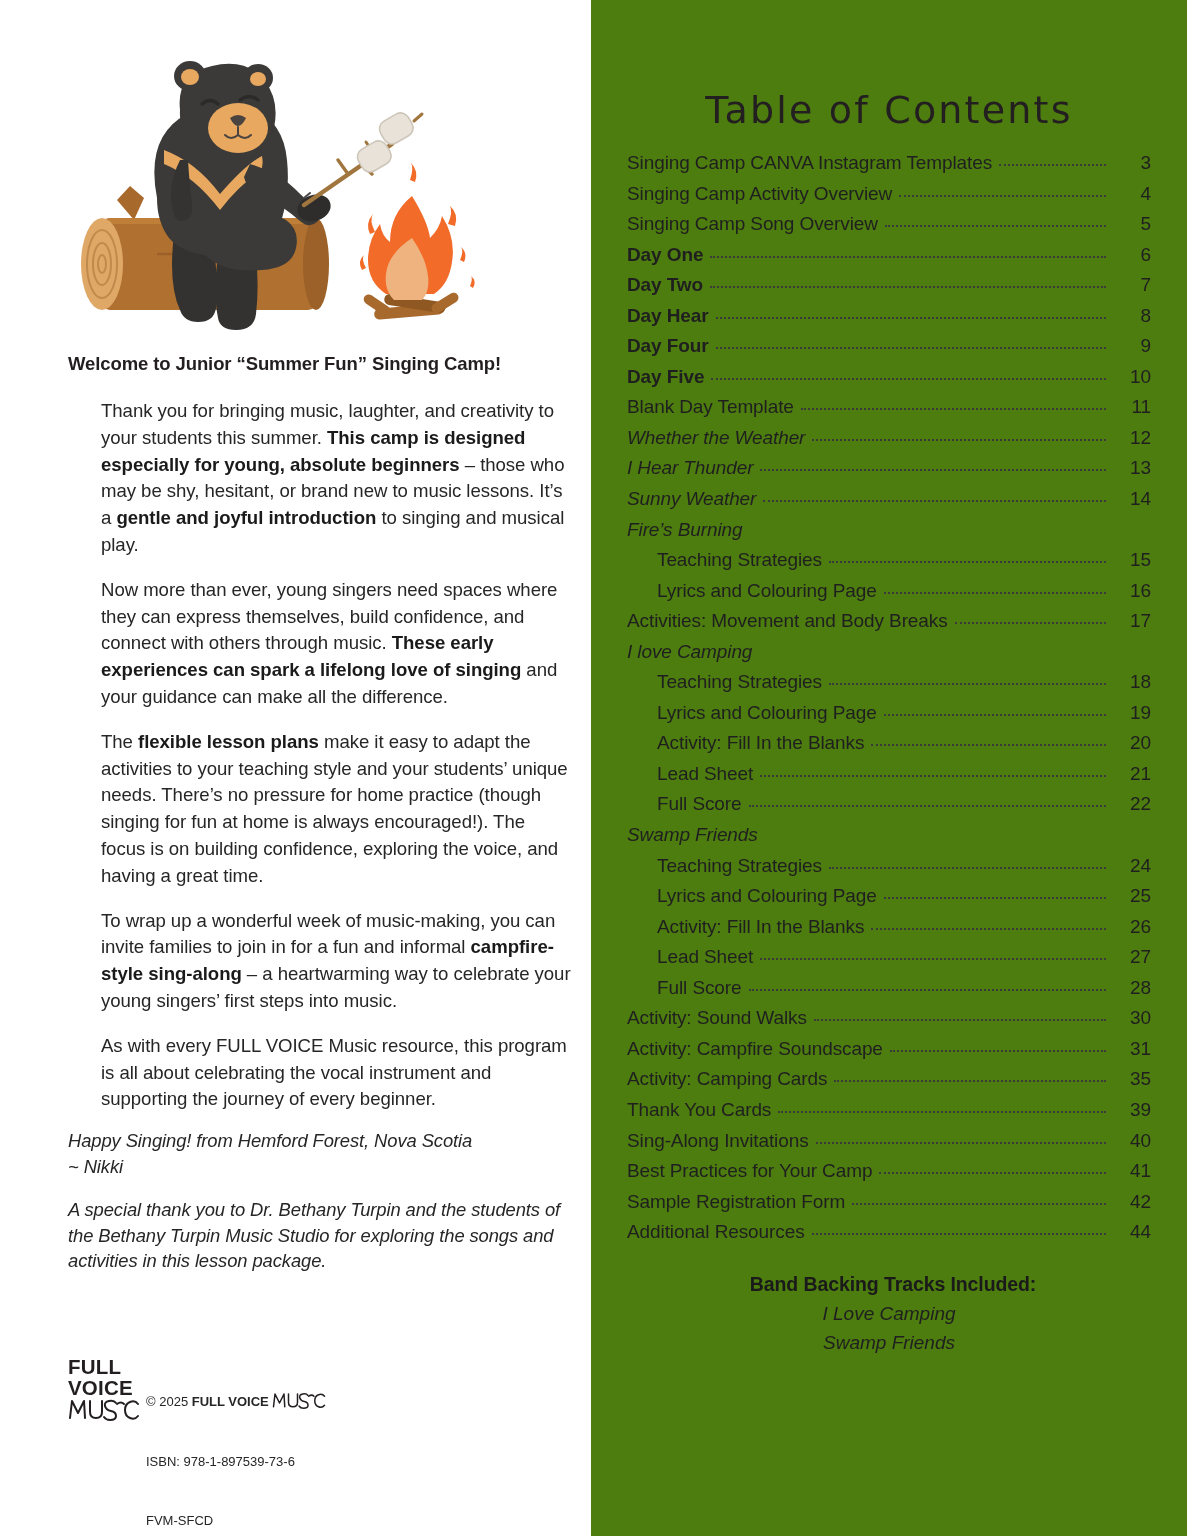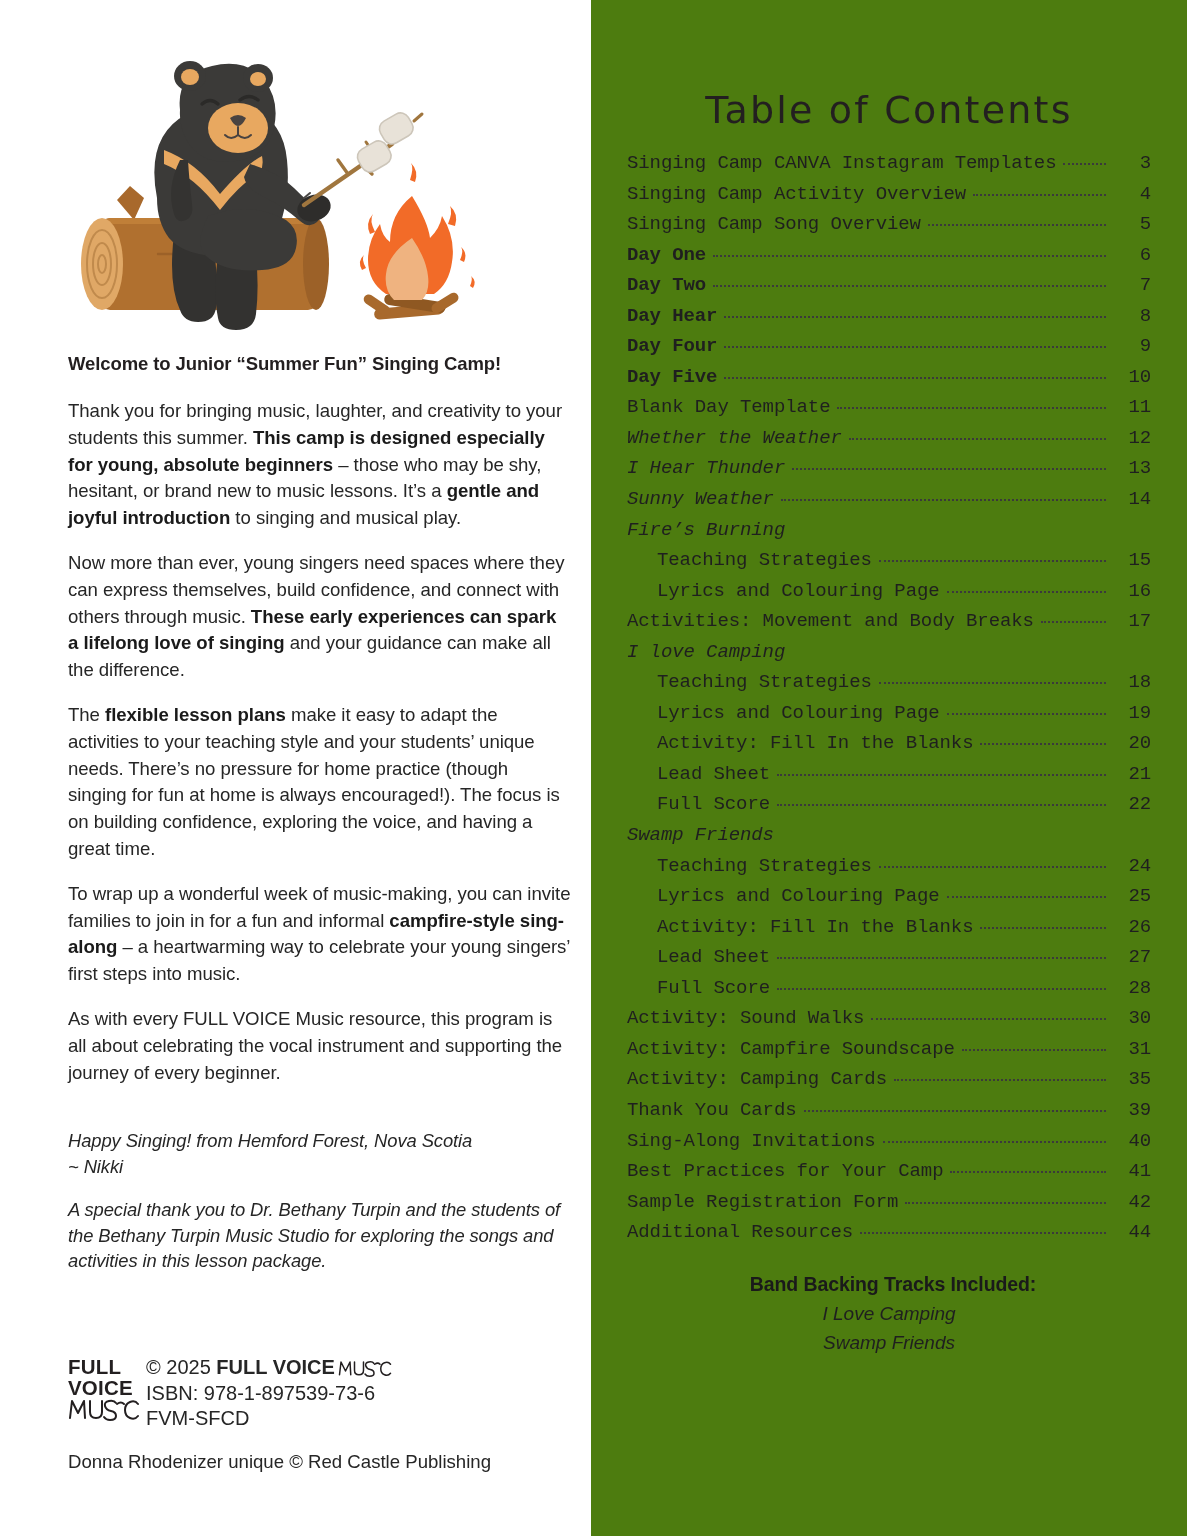--- a/index.html
+++ b/index.html
@@ -67,20 +67,21 @@
     left: 68px;
     top: 398px;
     width: 503px;
   }
   .body-text p {
     font-size: 18.6px;
     line-height: 26.8px;
     color: #262626;
     margin-bottom: 18px;
     letter-spacing: -0.05px;
+    margin-left: 33px;
   }
   .body-text p b { font-weight: bold; color: #1a1a1a; }
 
   .sig-block {
     position: absolute;
     left: 68px;
     top: 1128px;
     width: 510px;
   }
   .sig-block p {
@@ -116,23 +117,24 @@
   }
   .fv-logo .fv-music {
     display: block;
     line-height: 22px;
     margin-top: -1px;
   }
   .fv-logo .fv-music svg { display:block; }
 
   .colophon-lines { padding-left: 4px; }
   .colophon-lines div {
-    font-size: 20px;
+    font-size: 13px;
     line-height: 25.5px;
     color: #262626;
+    margin-top: 34px;
   }
   .colophon-lines div b { font-weight: bold; }
   .inline-music { display: inline-block; vertical-align: -3px; margin-left: 2px; }
   .inline-music svg { display:block; }
 
   .publisher-line {
     margin-top: 17px;
     font-size: 18.6px;
     line-height: 25px;
     color: #262626;
@@ -159,21 +161,20 @@
     width: 524px;
   }
 
   .toc-row {
     display: flex;
     align-items: baseline;
     height: 30.55px;
     font-size: 19px;
     color: #1f1f1f;
     letter-spacing: -0.1px;
-    font-family: Liberation Mono, monospace;
   }
   .toc-label { white-space: nowrap; }
   .toc-dots {
     flex: 1 1 auto;
     overflow: hidden;
     margin: 0 5px 0 7px;
     position: relative;
     top: -3px;
     border-bottom: 2.4px dotted #3a3a3a;
     min-width: 8px;

